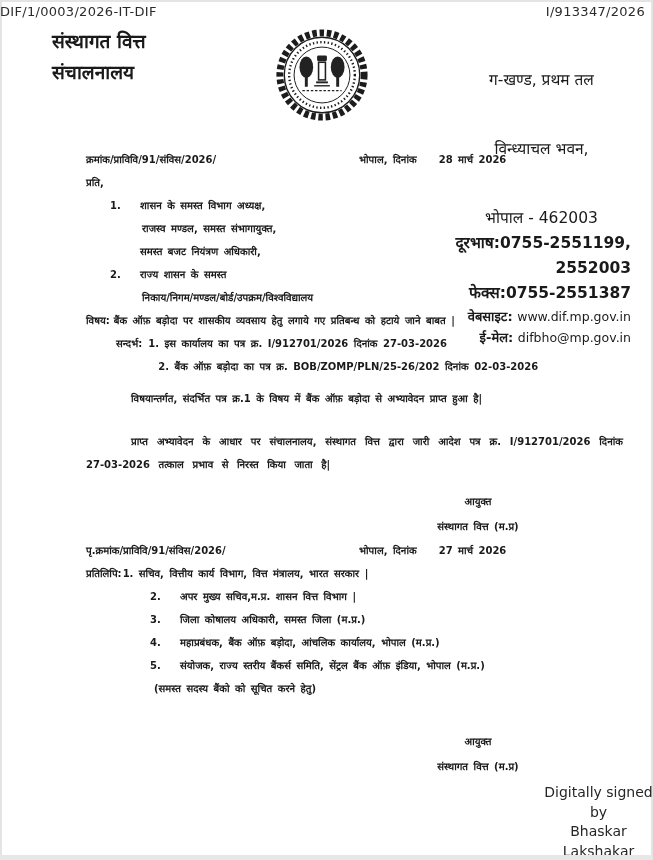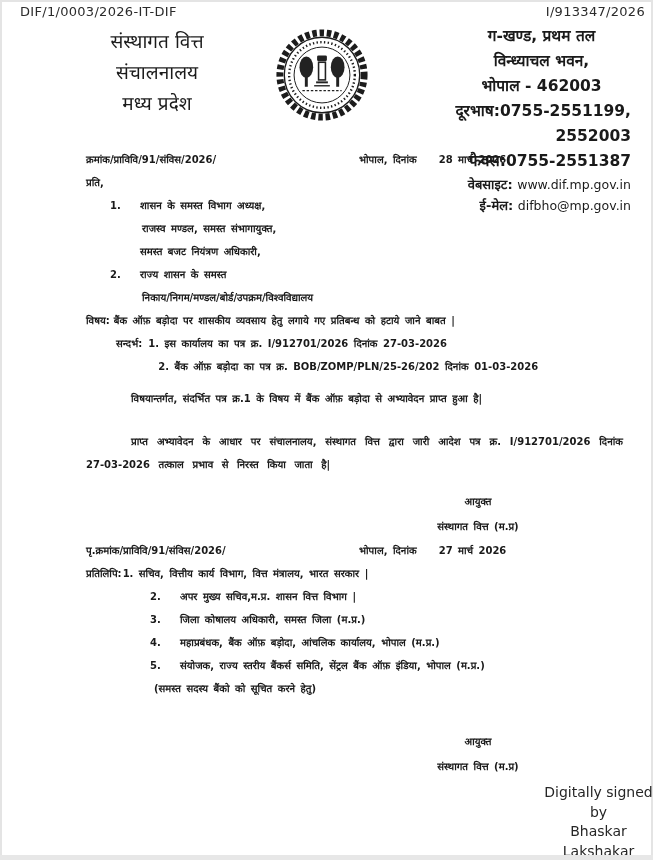--- a/index.html
+++ b/index.html
@@ -5,28 +5,28 @@
   html,body{margin:0;padding:0;background:#ececec;}
   .page{
     position:relative;width:653px;height:860px;margin:0 auto;
     background:#ffffff;color:#1a1a1a;overflow:hidden;
     font-family:"DejaVu Sans","Liberation Sans",sans-serif;
     box-shadow:inset 0 0 0 2px #e4e4e4;
   }
   .page::after{content:"";position:absolute;left:0;right:0;bottom:0;height:5px;background:#e7e7e7;}
   .dv{font-weight:600;}
   
-  .topcodes{position:absolute;top:4px;left:20px;right:8px;display:flex;justify-content:space-between;
+  .topcodes{position:absolute;top:4px;left:0;right:8px;display:flex;justify-content:space-between;
     font-size:13px;color:#2b2b2b;letter-spacing:.3px;}
   
   .letterhead{display:flex;padding:24px 10px 0 52px;height:148px;box-sizing:border-box;}
-  .org{width:210px;text-align:center;font-size:19px;line-height:31px;font-weight:400;padding-top:2px;}
+  .org{width:210px;text-align:left;font-size:19px;line-height:31px;font-weight:700;padding-top:2px;}
   .emblem-wrap{width:120px;display:flex;justify-content:center;align-items:flex-start;padding-top:2px;}
   .addr{flex:1;text-align:right;padding-right:12px;font-size:15px;line-height:25px;}
-  .addr .c{text-align:center;padding-left:70px;font-weight:700;font-size:15.5px;}
+  .addr .c{text-align:center;padding-left:70px;font-weight:400;font-size:15.5px;margin-top:44px;}
   .addr .b{font-weight:700;font-size:15.5px;}
   .addr .num{font-family:"DejaVu Sans",sans-serif;}
   .addr .small{font-size:13px;line-height:21px;font-weight:600;}
   .addr .small .lat{font-weight:400;font-size:12.5px;}
   
   .content{padding:0 30px 0 86px;font-size:10px;line-height:23px;word-spacing:2px;}
   .refline{display:flex;}
   .refline .no{width:273px;}
   .refline .dt{margin-left:22px;}
   .salutation{}
@@ -64,21 +64,20 @@
 
   <div class="topcodes">
     <span>DIF/1/0003/2026-IT-DIF</span>
     <span>I/913347/2026</span>
   </div>
 
   <div class="letterhead">
     <div class="org dv">
       <div>संस्थागत वित्त</div>
       <div>संचालनालय</div>
-      <div>मध्य प्रदेश</div>
     </div>
     <div class="emblem-wrap">
       <svg class="emblem-svg" viewBox="0 0 100 100" aria-hidden="true">
         <circle cx="50" cy="50" r="43" fill="none" stroke="#1c1c1c" stroke-width="7" stroke-dasharray="4.6 2.8"></circle>
         <circle cx="50" cy="50" r="38.5" fill="none" stroke="#1c1c1c" stroke-width="1.4"></circle>
         <circle cx="50" cy="50" r="33.5" fill="none" stroke="#1c1c1c" stroke-width="2.4" stroke-dasharray="1.4 2.4"></circle>
         <circle cx="50" cy="50" r="28.5" fill="none" stroke="#1c1c1c" stroke-width="1"></circle>
         <ellipse cx="34" cy="42" rx="7" ry="11" fill="#222"></ellipse>
         <rect x="32.5" y="50" width="3" height="12" fill="#222"></rect>
         <ellipse cx="66" cy="42" rx="7" ry="11" fill="#222"></ellipse>
@@ -130,21 +129,21 @@
 
     <div class="subject-row">
       <span>विषय:</span>
       <span class="txt">बैंक ऑफ़ बड़ोदा पर शासकीय व्यवसाय हेतु लगाये गए प्रतिबन्ध को हटाये जाने बाबत |</span>
     </div>
 
     <div class="refs">
       <span>सन्दर्भ:</span>
       <div class="ref-items">
         <div>1. इस कार्यालय का पत्र क्र. I/912701/2026 दिनांक 27-03-2026</div>
-        <div class="r2">2.  बैंक ऑफ़ बड़ोदा का पत्र क्र. BOB/ZOMP/PLN/25-26/202 दिनांक 01-03-2026</div>
+        <div class="r2">2.  बैंक ऑफ़ बड़ोदा का पत्र क्र. BOB/ZOMP/PLN/25-26/202 दिनांक 02-03-2026</div>
       </div>
     </div>
 
     <p class="para p1">विषयान्तर्गत, संदर्भित पत्र क्र.1 के विषय में बैंक ऑफ़ बड़ोदा से अभ्यावेदन प्राप्त हुआ है|</p>
     <p class="para p2">प्राप्त अभ्यावेदन के आधार पर संचालनालय, संस्थागत वित्त द्वारा जारी आदेश पत्र क्र. I/912701/2026 दिनांक 27-03-2026 तत्काल प्रभाव से निरस्त किया जाता है|</p>
 
     <div class="sig-block sig1">
       <div>आयुक्त</div>
       <div>संस्थागत वित्त (म.प्र)</div>
     </div>

